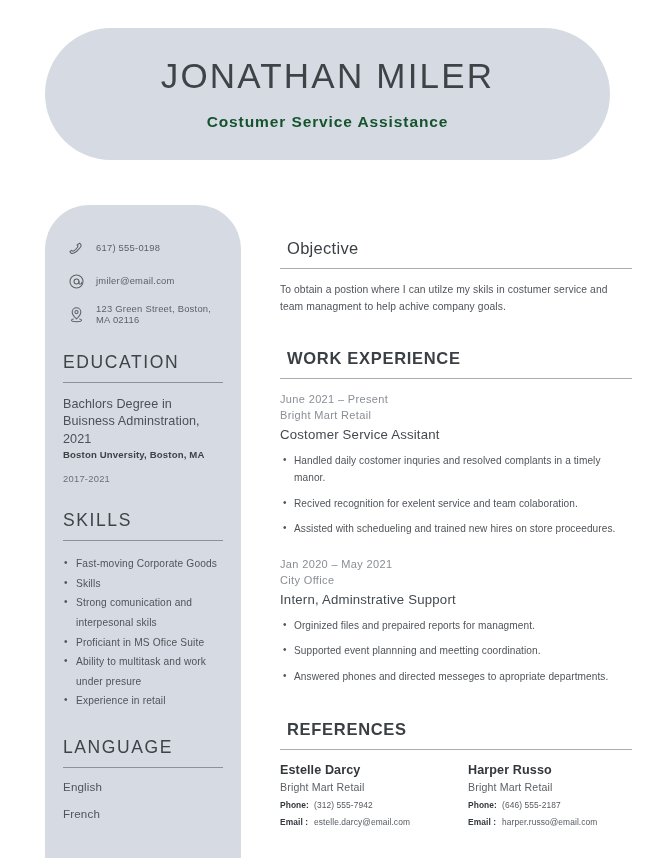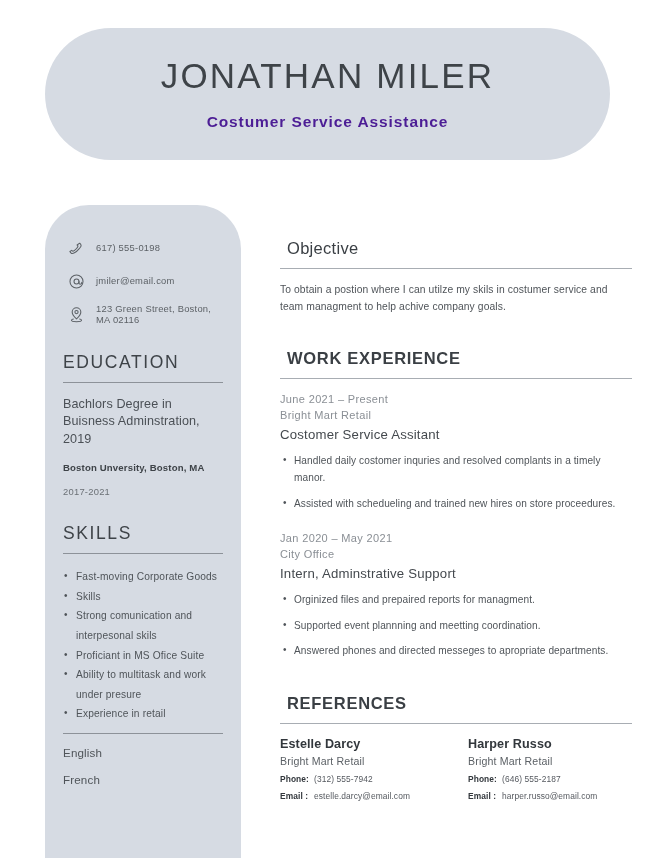--- a/index.html
+++ b/index.html
@@ -35,21 +35,21 @@
     letter-spacing: 2.2px;
     color: #3e4348;
     font-weight: 400;
     text-align: center;
     line-height: 1.1;
   }
   .cand-role {
     margin-top: 17px;
     font-size: 15.5px;
     letter-spacing: 0.9px;
-    color: #4c1d95;
+    color: #14532d;
     font-weight: bold;
     text-align: center;
   }
 
   
   .sidebar {
     position: absolute;
     left: 45px;
     top: 205px;
     width: 196px;
@@ -98,21 +98,20 @@
   .edu-degree {
     font-size: 12.6px;
     color: #4b5056;
     line-height: 1.42;
     letter-spacing: 0.1px;
   }
   .edu-school {
     font-size: 9.6px;
     font-weight: bold;
     color: #3e4348;
-    margin-top: 13px;
     letter-spacing: 0.15px;
   }
   .edu-years {
     font-size: 9.4px;
     color: #6b7076;
     margin-top: 13px;
     letter-spacing: 0.25px;
   }
   .skill-list {
     list-style: none;
@@ -289,35 +288,36 @@
           <circle cx="12" cy="8.6" r="2.3"></circle>
           <path d="M7.5 18.5c-1.6.4-2.6 1-2.6 1.7 0 1.1 3.2 2 7.1 2s7.1-.9 7.1-2c0-.7-1-1.3-2.6-1.7"></path>
         </svg>
       </span>
       <span class="contact-text">123 Green Street, Boston, MA 02116</span>
     </div>
   </div>
 
   <div class="side-head">EDUCATION</div>
   <div class="side-rule"></div>
-  <div class="edu-degree">Bachlors Degree in Buisness Adminstration, 2019</div>
+  <div class="edu-degree">Bachlors Degree in Buisness Adminstration, 2021</div>
   <div class="edu-school">Boston Unversity, Boston, MA</div>
   <div class="edu-years">2017-2021</div>
 
   <div class="side-head">SKILLS</div>
   <div class="side-rule"></div>
   <ul class="skill-list">
     <li>Fast-moving Corporate Goods</li>
     <li>Skills</li>
     <li>Strong comunication and interpesonal skils</li>
     <li>Proficiant in MS Ofice Suite</li>
     <li>Ability to multitask and work under presure</li>
     <li>Experience in retail</li>
   </ul>
 
+  <div class="side-head">LANGUAGE</div>
   <div class="side-rule"></div>
   <div class="lang-list">
     <div class="lang-item">English</div>
     <div class="lang-item">French</div>
   </div>
 </div>
 
 <div class="main">
 
   <div class="main-head">Objective</div>
@@ -327,20 +327,21 @@
   <div class="section-gap">
     <div class="main-head caps">WORK EXPERIENCE</div>
     <div class="main-rule"></div>
 
     <div class="job">
       <div class="job-date">June 2021 – Present</div>
       <div class="job-company">Bright Mart Retail</div>
       <div class="job-title">Costomer Service Assitant</div>
       <ul class="job-bullets">
         <li>Handled daily costomer inquries and resolved complants in a timely manor.</li>
+        <li>Recived recognition for exelent service and team colaboration.</li>
         <li>Assisted with schedueling and trained new hires on store proceedures.</li>
       </ul>
     </div>
 
     <div class="job">
       <div class="job-date">Jan 2020 – May 2021</div>
       <div class="job-company">City Office</div>
       <div class="job-title">Intern, Adminstrative Support</div>
       <ul class="job-bullets">
         <li>Orginized files and prepaired reports for managment.</li>

